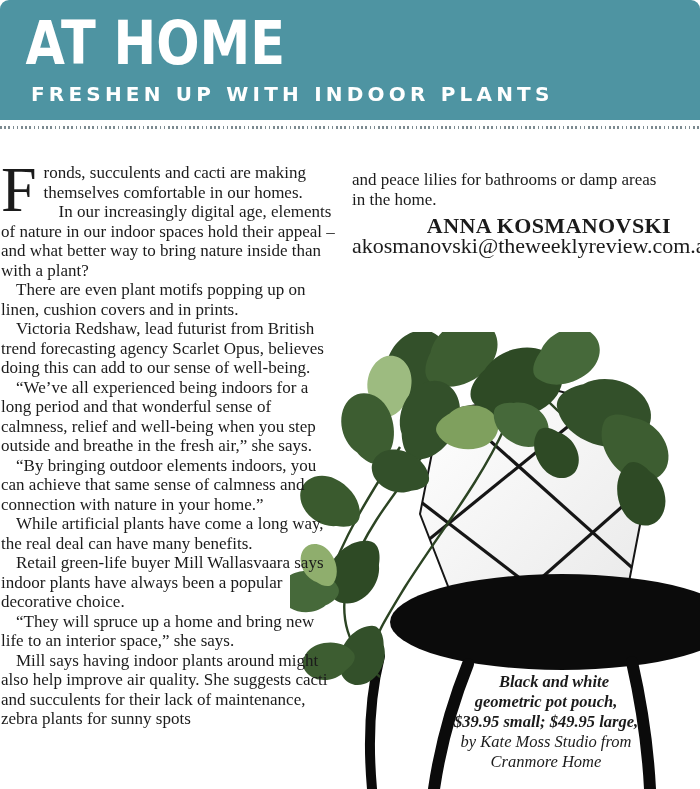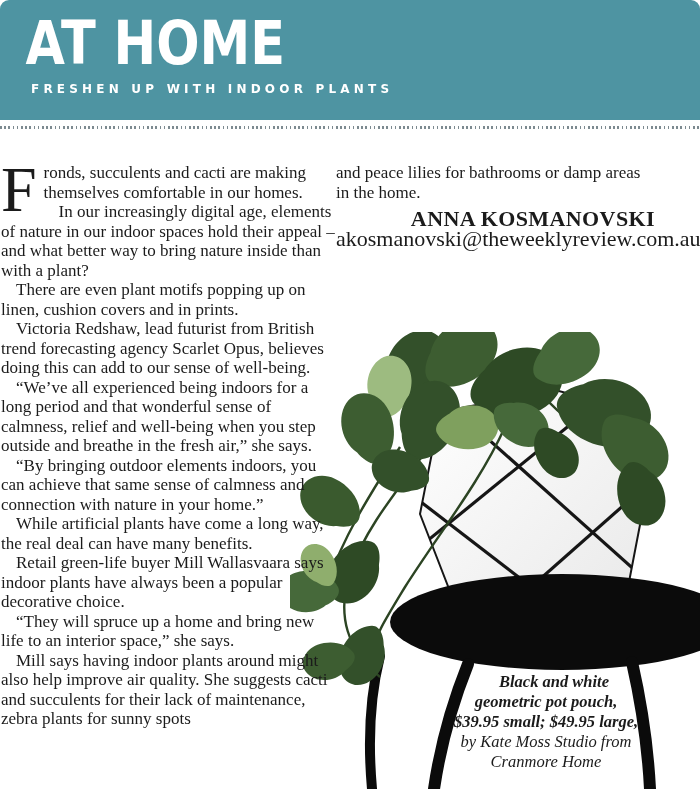--- a/index.html
+++ b/index.html
@@ -14,32 +14,32 @@
   }
   .banner h1{
     margin:0;padding:14px 0 0 30px;
     font-family:"DejaVu Sans",sans-serif;font-weight:bold;
     font-size:60px;line-height:58px;color:#ffffff;letter-spacing:0px;
     transform:scale(.85,1);transform-origin:left top;white-space:nowrap;
   }
   .banner h2{
     margin:0;padding:10px 0 0 31px;
     font-family:"DejaVu Sans",sans-serif;font-weight:bold;
-    font-size:12px;color:#ffffff;letter-spacing:4.2px;white-space:nowrap;
+    font-size:20px;color:#ffffff;letter-spacing:4.2px;white-space:nowrap;
   }
   .dotted-rule{
     position:absolute;left:0;top:126px;width:700px;height:3px;
     background:repeating-linear-gradient(90deg,var(--rule_color,#7d8a90) 0 1.6px,transparent 1.6px 4.2px);
   }
   
   .col{position:absolute;top:163px;font-size:17px;line-height:19.5px;}
   .col p{margin:0;text-indent:15px;}
   .col p.first{text-indent:0;}
   .col-left{left:1px;width:338px;}
-  .col-right{left:336px;width:319px;}
+  .col-right{left:352px;width:319px;margin-top:7px;}
   .dropcap{
     float:left;font-size:64px;line-height:50px;height:52px;
     margin:2px 7px 0 0;font-weight:normal;
   }
   .end-dot{
     display:inline-block;width:10px;height:10px;border-radius:50%;
     background:var(--accent,#4e94a2);margin-left:6px;vertical-align:-1px;
   }
   .byline{
     margin-top:7px;text-align:right;font-weight:bold;

